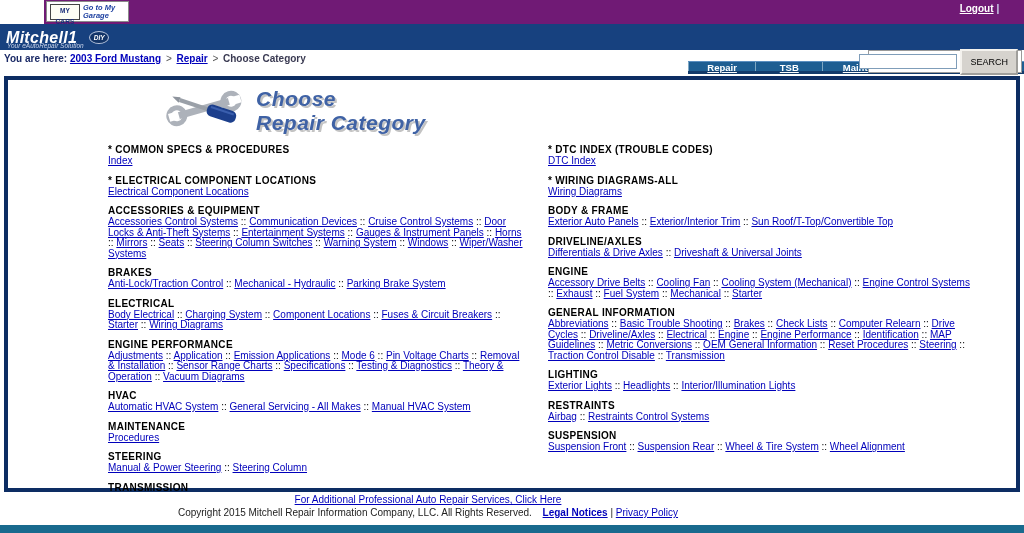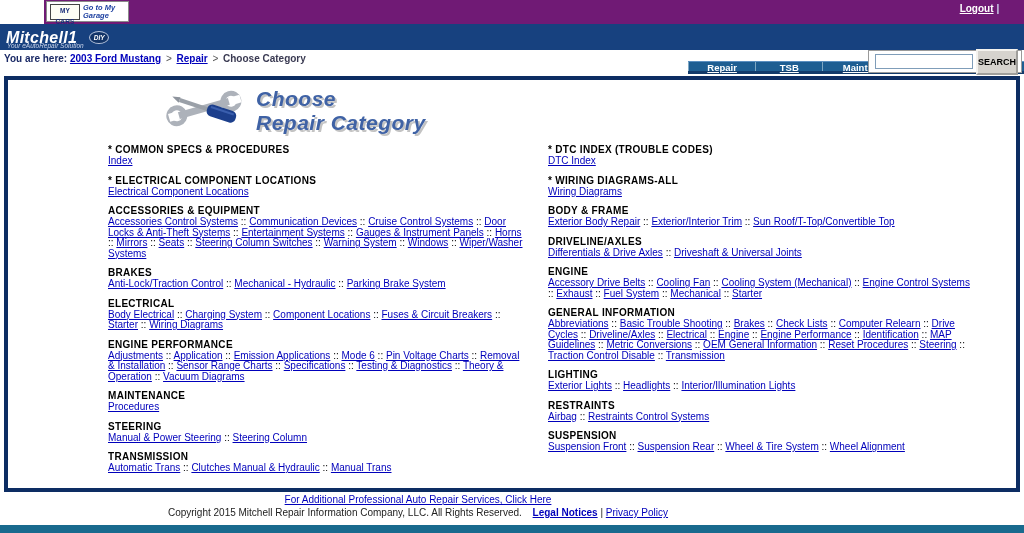--- a/index.html
+++ b/index.html
@@ -37,42 +37,42 @@
 
   .breadcrumb { position:absolute; left:4px; top:53px; font-size:10px; color:#333; white-space:nowrap; }
   .bc-prefix { font-weight:bold; color:#1b2a66; }
   .breadcrumb a { color:#0000bb; font-weight:bold; text-decoration:underline; }
   .bc-sep { color:#555; padding:0 2px; }
   .bc-current { color:#3a3a52; font-weight:bold; }
 
   .search-panel { position:absolute; right:2px; top:50px; width:154px; height:23px; background:#fff;
     border:1px solid #9a9a9a; display:flex; align-items:center; justify-content:flex-end; padding:2px 3px; gap:3px; }
   .search-input { width:98px; height:15px; border:1px solid #7f9db9; font-size:9px; padding:0 2px; }
-  .search-btn { height:26px; padding:0 0; font-size:9px; font-weight:bold; color:#000;
+  .search-btn { height:26px; padding:0 8px; font-size:9px; font-weight:normal; color:#000;
     background:#d6d3ce; border:2px outset #f4f2ee; cursor:pointer; font-family:"Liberation Sans", sans-serif; }
 
   
   .content-box { position:absolute; left:4px; right:4px; top:76px; bottom:41px;
     border:4px solid #0d2d63; background:#fff; }
 
   .title-block { position:absolute; left:158px; top:4px; display:flex; align-items:center; }
   .title-text { margin-left:14px; font-size:21px; font-weight:bold; font-style:italic;
     color:#3f62a5; line-height:24px; text-shadow:2px 2px 0 #c3c3c3; letter-spacing:0.5px; }
 
   .col { position:absolute; top:64px; }
   .col-left  { left:100px; width:420px; }
   .col-right { left:540px; width:422px; }
   .section { margin-bottom:8px; }
   .sec-heading { font-size:10px; font-weight:bold; color:#000; letter-spacing:0.3px; line-height:11px; margin-bottom:1px; }
   .sec-links { font-size:10px; line-height:10.5px; color:#000; }
   .sec-links a { color:#0000bb; text-decoration:underline; }
   .sep { color:#000; }
 
   
-  .footer { position:absolute; left:2px; bottom:8px; width:832px; height:33px; background:#fff; text-align:center; }
+  .footer { position:absolute; left:12px; bottom:8px; width:832px; height:33px; background:#fff; text-align:center; }
   .footer-promo { font-size:10px; margin-top:2px; }
   .footer-promo a { color:#0000bb; text-decoration:underline; }
   .footer-copy { font-size:10px; color:#222; margin-top:2px; }
   .footer-copy a { color:#0000bb; text-decoration:underline; }
   .footer-copy .legal { font-weight:bold; margin-left:8px; }
   .footer-top { font-size:10px; font-weight:bold; margin-top:7px; }
   .footer-top a { color:#0000bb; text-decoration:underline; }
   .bottombar { position:absolute; left:0; bottom:0; width:1024px; height:8px; background:#196a8e; }
 </style>
 </head>
@@ -167,20 +167,24 @@
       </div>
       <div class="section">
         <div class="sec-heading">ELECTRICAL</div>
         <div class="sec-links"><a>Body Electrical</a><span class="sep"> :: </span><a>Charging System</a><span class="sep"> :: </span><a>Component Locations</a><span class="sep"> :: </span><a>Fuses &amp; Circuit Breakers</a><span class="sep"> :: </span><a>Starter</a><span class="sep"> :: </span><a>Wiring Diagrams</a></div>
       </div>
       <div class="section">
         <div class="sec-heading">ENGINE PERFORMANCE</div>
         <div class="sec-links"><a>Adjustments</a><span class="sep"> :: </span><a>Application</a><span class="sep"> :: </span><a>Emission Applications</a><span class="sep"> :: </span><a>Mode 6</a><span class="sep"> :: </span><a>Pin Voltage Charts</a><span class="sep"> :: </span><a>Removal &amp; Installation</a><span class="sep"> :: </span><a>Sensor Range Charts</a><span class="sep"> :: </span><a>Specifications</a><span class="sep"> :: </span><a>Testing &amp; Diagnostics</a><span class="sep"> :: </span><a>Theory &amp; Operation</a><span class="sep"> :: </span><a>Vacuum Diagrams</a></div>
       </div>
       <div class="section">
+        <div class="sec-heading">HVAC</div>
+        <div class="sec-links"><a>Automatic HVAC System</a><span class="sep"> :: </span><a>General Servicing - All Makes</a><span class="sep"> :: </span><a>Manual HVAC System</a></div>
+      </div>
+      <div class="section">
         <div class="sec-heading">MAINTENANCE</div>
         <div class="sec-links"><a>Procedures</a></div>
       </div>
       <div class="section">
         <div class="sec-heading">STEERING</div>
         <div class="sec-links"><a>Manual &amp; Power Steering</a><span class="sep"> :: </span><a>Steering Column</a></div>
       </div>
       <div class="section">
         <div class="sec-heading">TRANSMISSION</div>
         <div class="sec-links"><a>Automatic Trans</a><span class="sep"> :: </span><a>Clutches Manual &amp; Hydraulic</a><span class="sep"> :: </span><a>Manual Trans</a></div>
@@ -190,21 +194,21 @@
       <div class="section">
         <div class="sec-heading">* DTC INDEX (TROUBLE CODES)</div>
         <div class="sec-links"><a>DTC Index</a></div>
       </div>
       <div class="section">
         <div class="sec-heading">* WIRING DIAGRAMS-ALL</div>
         <div class="sec-links"><a>Wiring Diagrams</a></div>
       </div>
       <div class="section">
         <div class="sec-heading">BODY &amp; FRAME</div>
-        <div class="sec-links"><a>Exterior Body Repair</a><span class="sep"> :: </span><a>Exterior/Interior Trim</a><span class="sep"> :: </span><a>Sun Roof/T-Top/Convertible Top</a></div>
+        <div class="sec-links"><a>Exterior Auto Panels</a><span class="sep"> :: </span><a>Exterior/Interior Trim</a><span class="sep"> :: </span><a>Sun Roof/T-Top/Convertible Top</a></div>
       </div>
       <div class="section">
         <div class="sec-heading">DRIVELINE/AXLES</div>
         <div class="sec-links"><a>Differentials &amp; Drive Axles</a><span class="sep"> :: </span><a>Driveshaft &amp; Universal Joints</a></div>
       </div>
       <div class="section">
         <div class="sec-heading">ENGINE</div>
         <div class="sec-links"><a>Accessory Drive Belts</a><span class="sep"> :: </span><a>Cooling Fan</a><span class="sep"> :: </span><a>Cooling System (Mechanical)</a><span class="sep"> :: </span><a>Engine Control Systems</a><span class="sep"> :: </span><a>Exhaust</a><span class="sep"> :: </span><a>Fuel System</a><span class="sep"> :: </span><a>Mechanical</a><span class="sep"> :: </span><a>Starter</a></div>
       </div>
       <div class="section">

